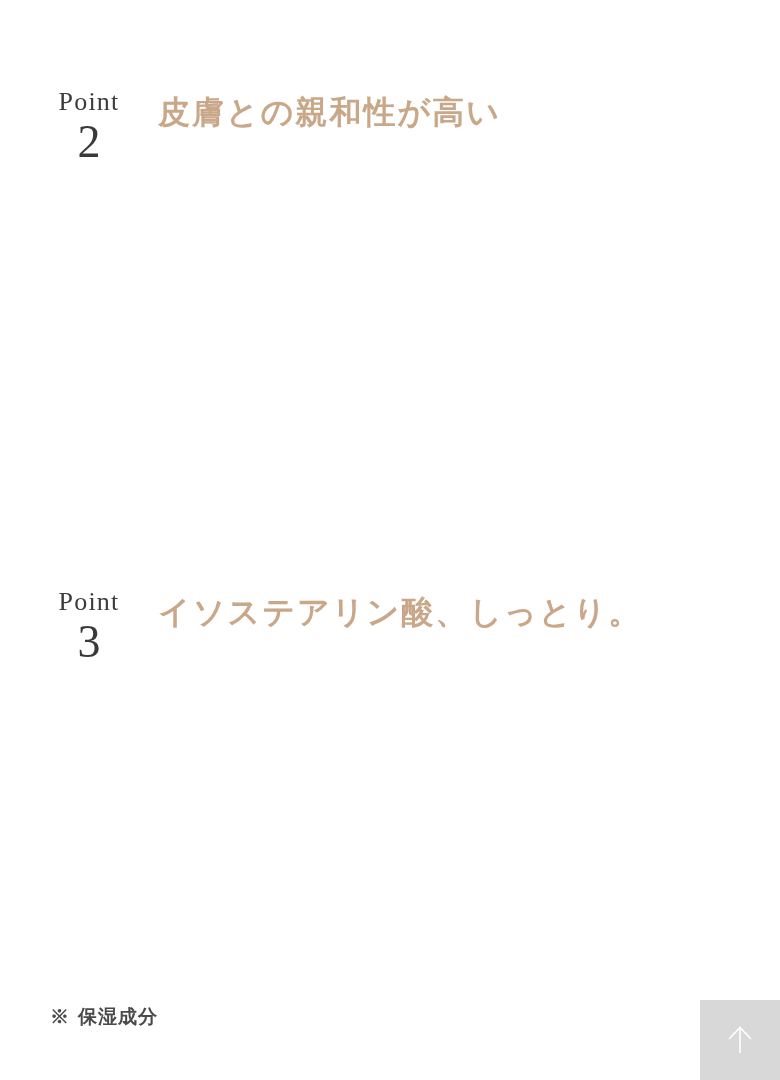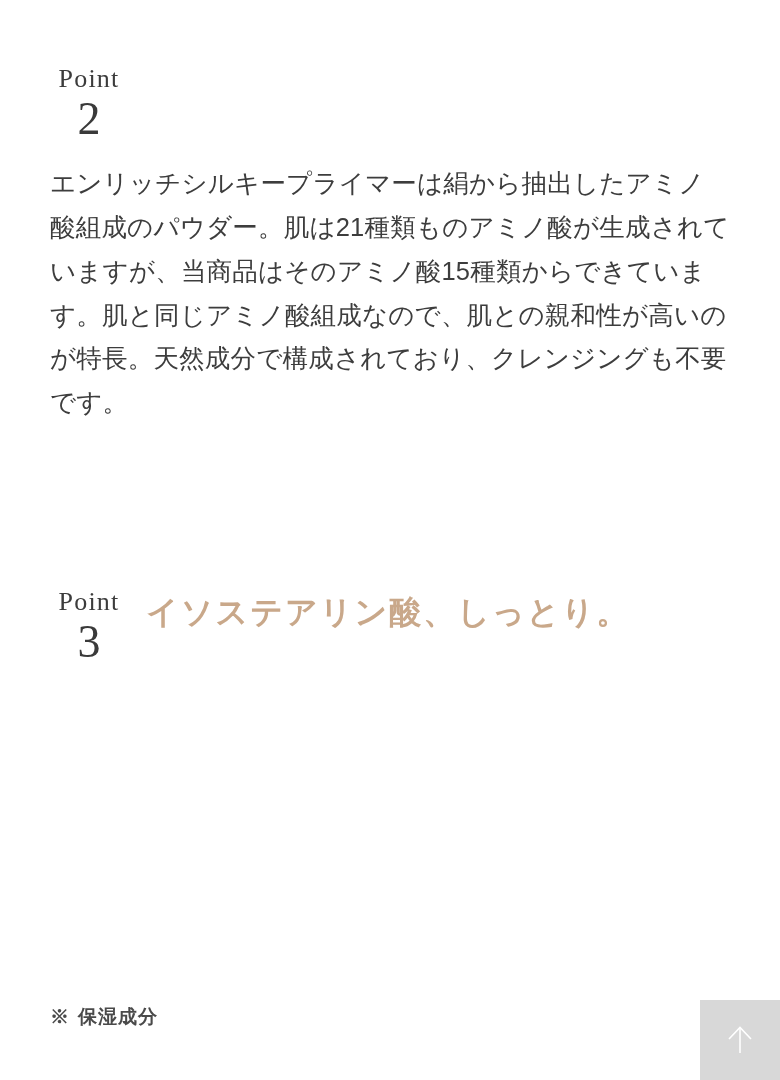--- a/index.html
+++ b/index.html
@@ -24,21 +24,21 @@
     box-sizing: border-box;
   }
 
   
   .point-block {
     position: relative;
   }
   .point-head {
     display: flex;
     align-items: flex-end;
-    gap: 18px;
+    gap: 30px;
   }
   .point-marker {
     display: flex;
     flex-direction: column;
     align-items: center;
     line-height: 1;
     color: #3f3f3f;
     width: 78px;
     flex: 0 0 78px;
   }
@@ -116,22 +116,22 @@
 <body>
 
 <div class="page">
 
   <section class="point-block" id="point2">
     <div class="point-head">
       <div class="point-marker">
         <span class="point-word">Point</span>
         <span class="point-num">2</span>
       </div>
+      <h2 class="point-title">皮膚との親和性が高い</h2>
     </div>
-    <p class="point-body">エンリッチシルキープライマーは絹から抽出したアミノ酸組成のパウダー。肌は21種類ものアミノ酸が生成されていますが、当商品はそのアミノ酸15種類からできています。肌と同じアミノ酸組成なので、肌との親和性が高いのが特長。天然成分で構成されており、クレンジングも不要です。</p>
   </section>
 
   <section class="point-block" id="point3">
     <div class="point-head">
       <div class="point-marker">
         <span class="point-word">Point</span>
         <span class="point-num">3</span>
       </div>
       <h2 class="point-title">イソステアリン酸、しっとり。</h2>
     </div>

